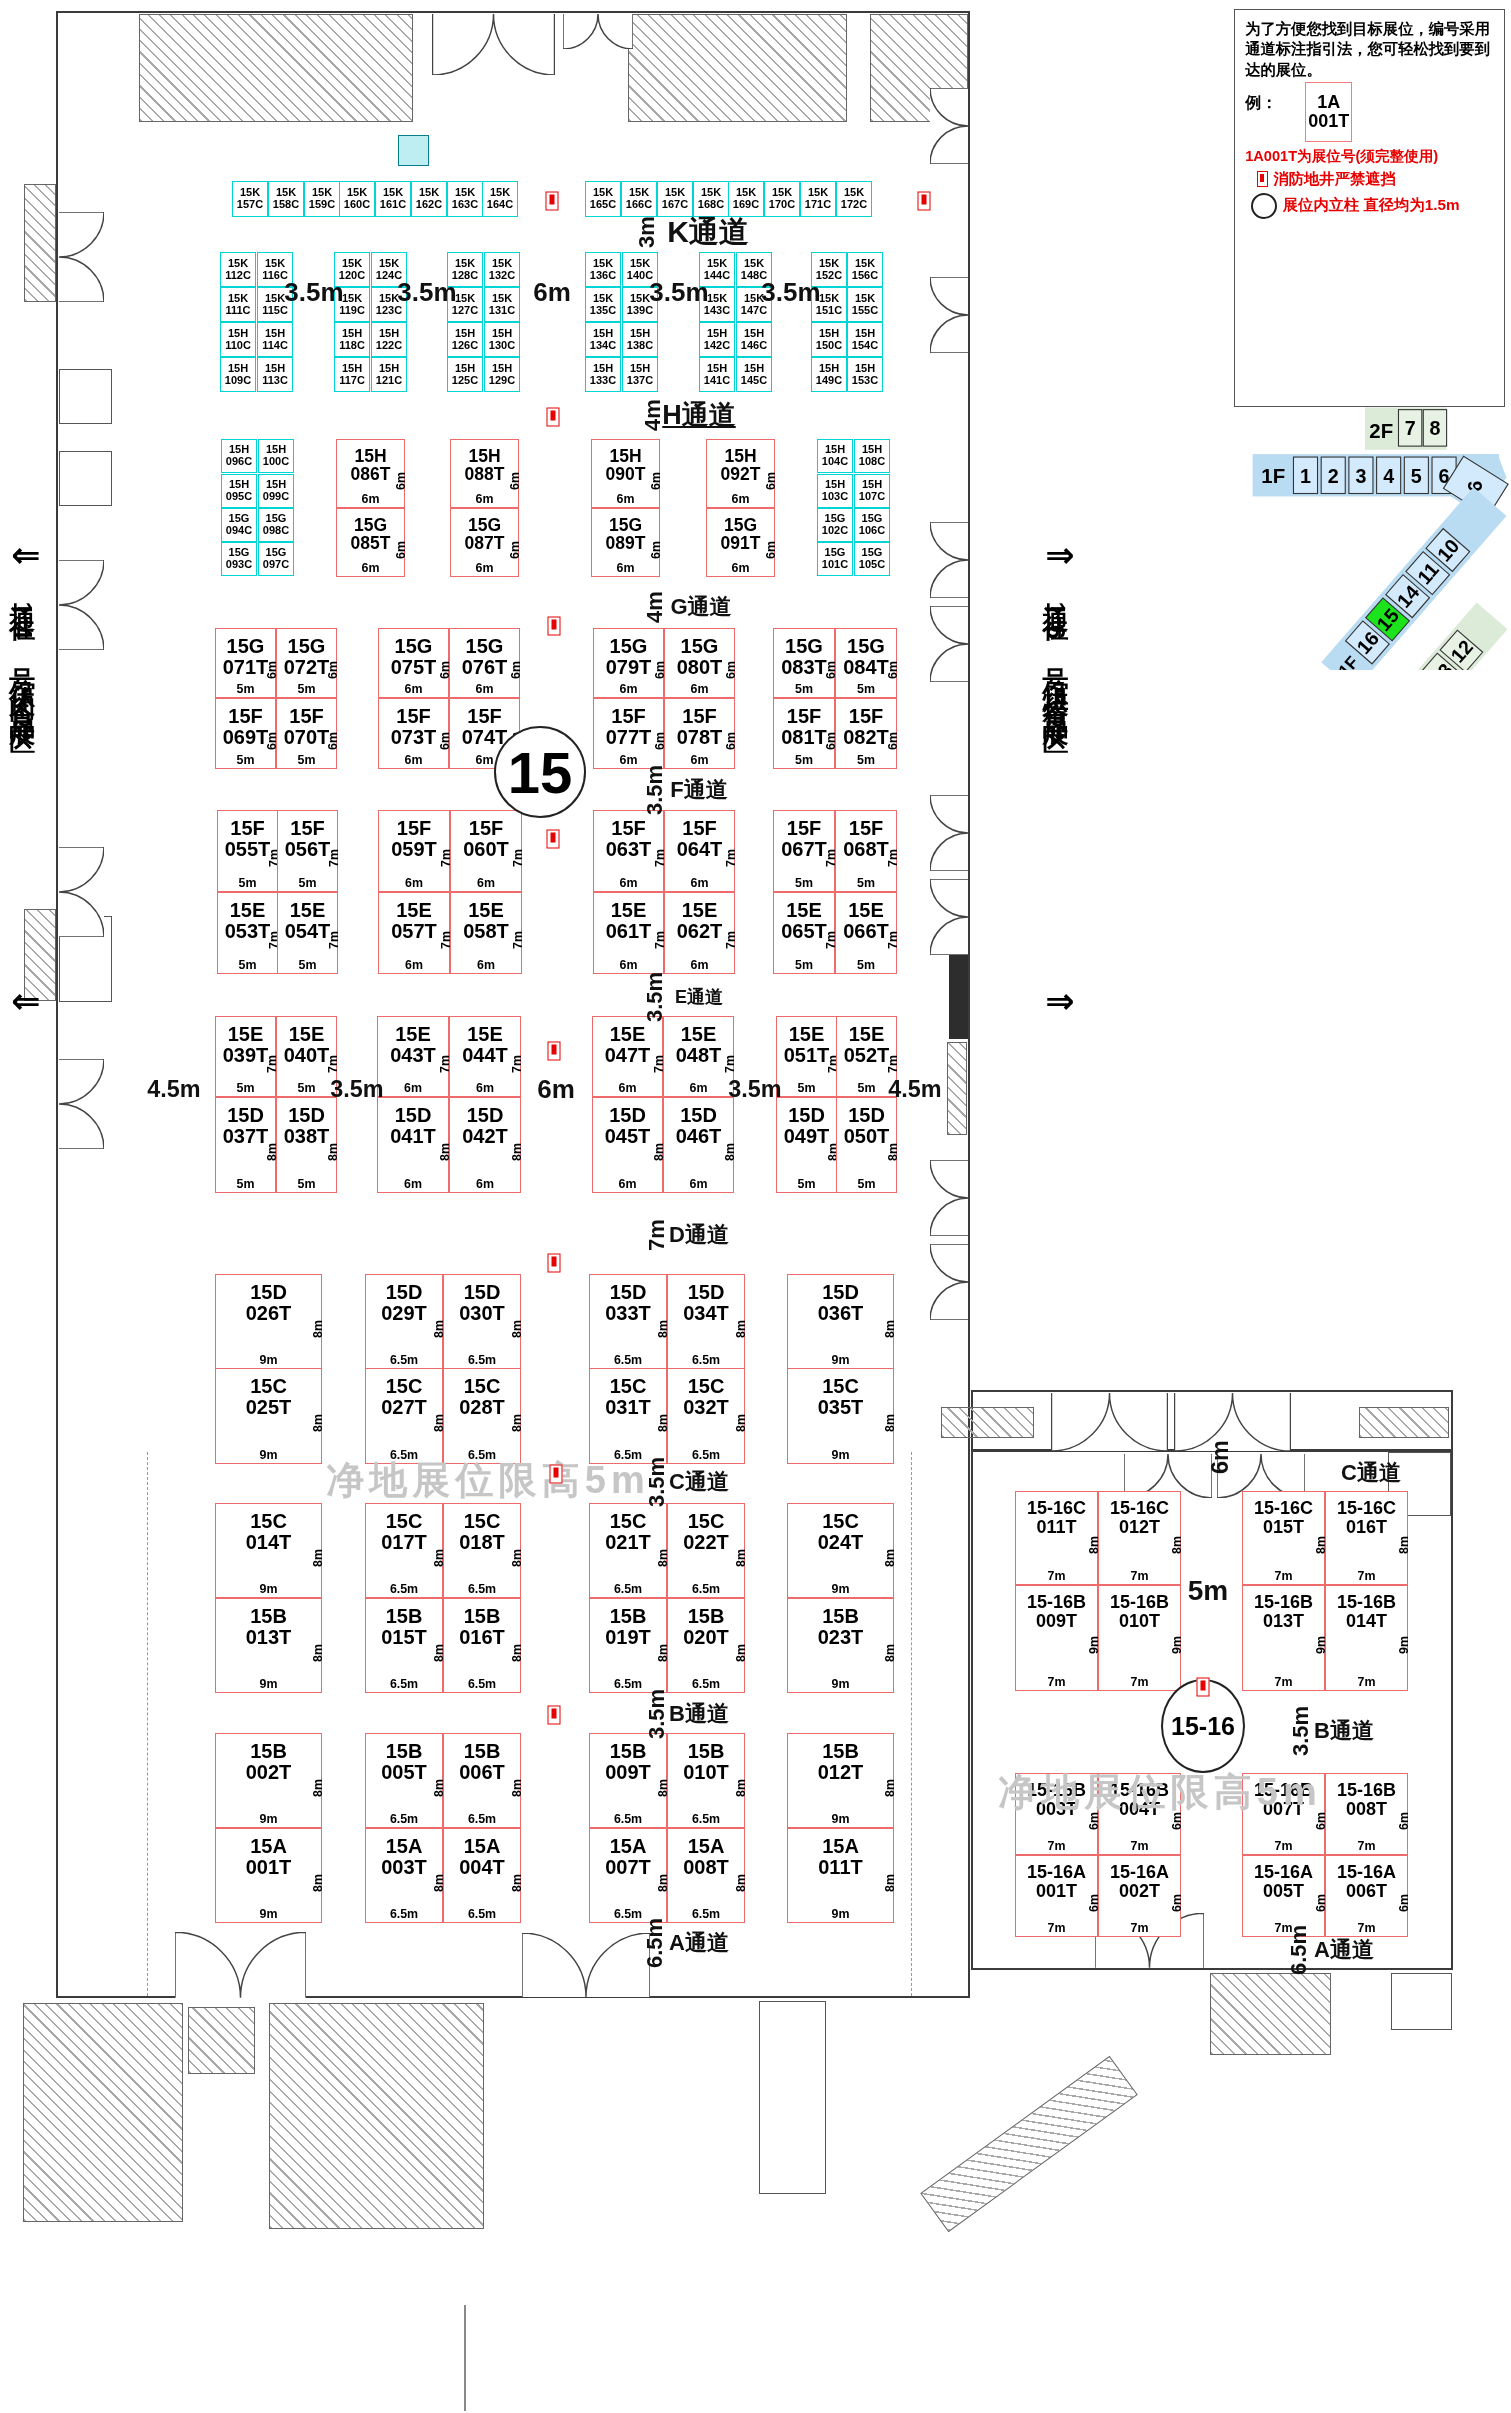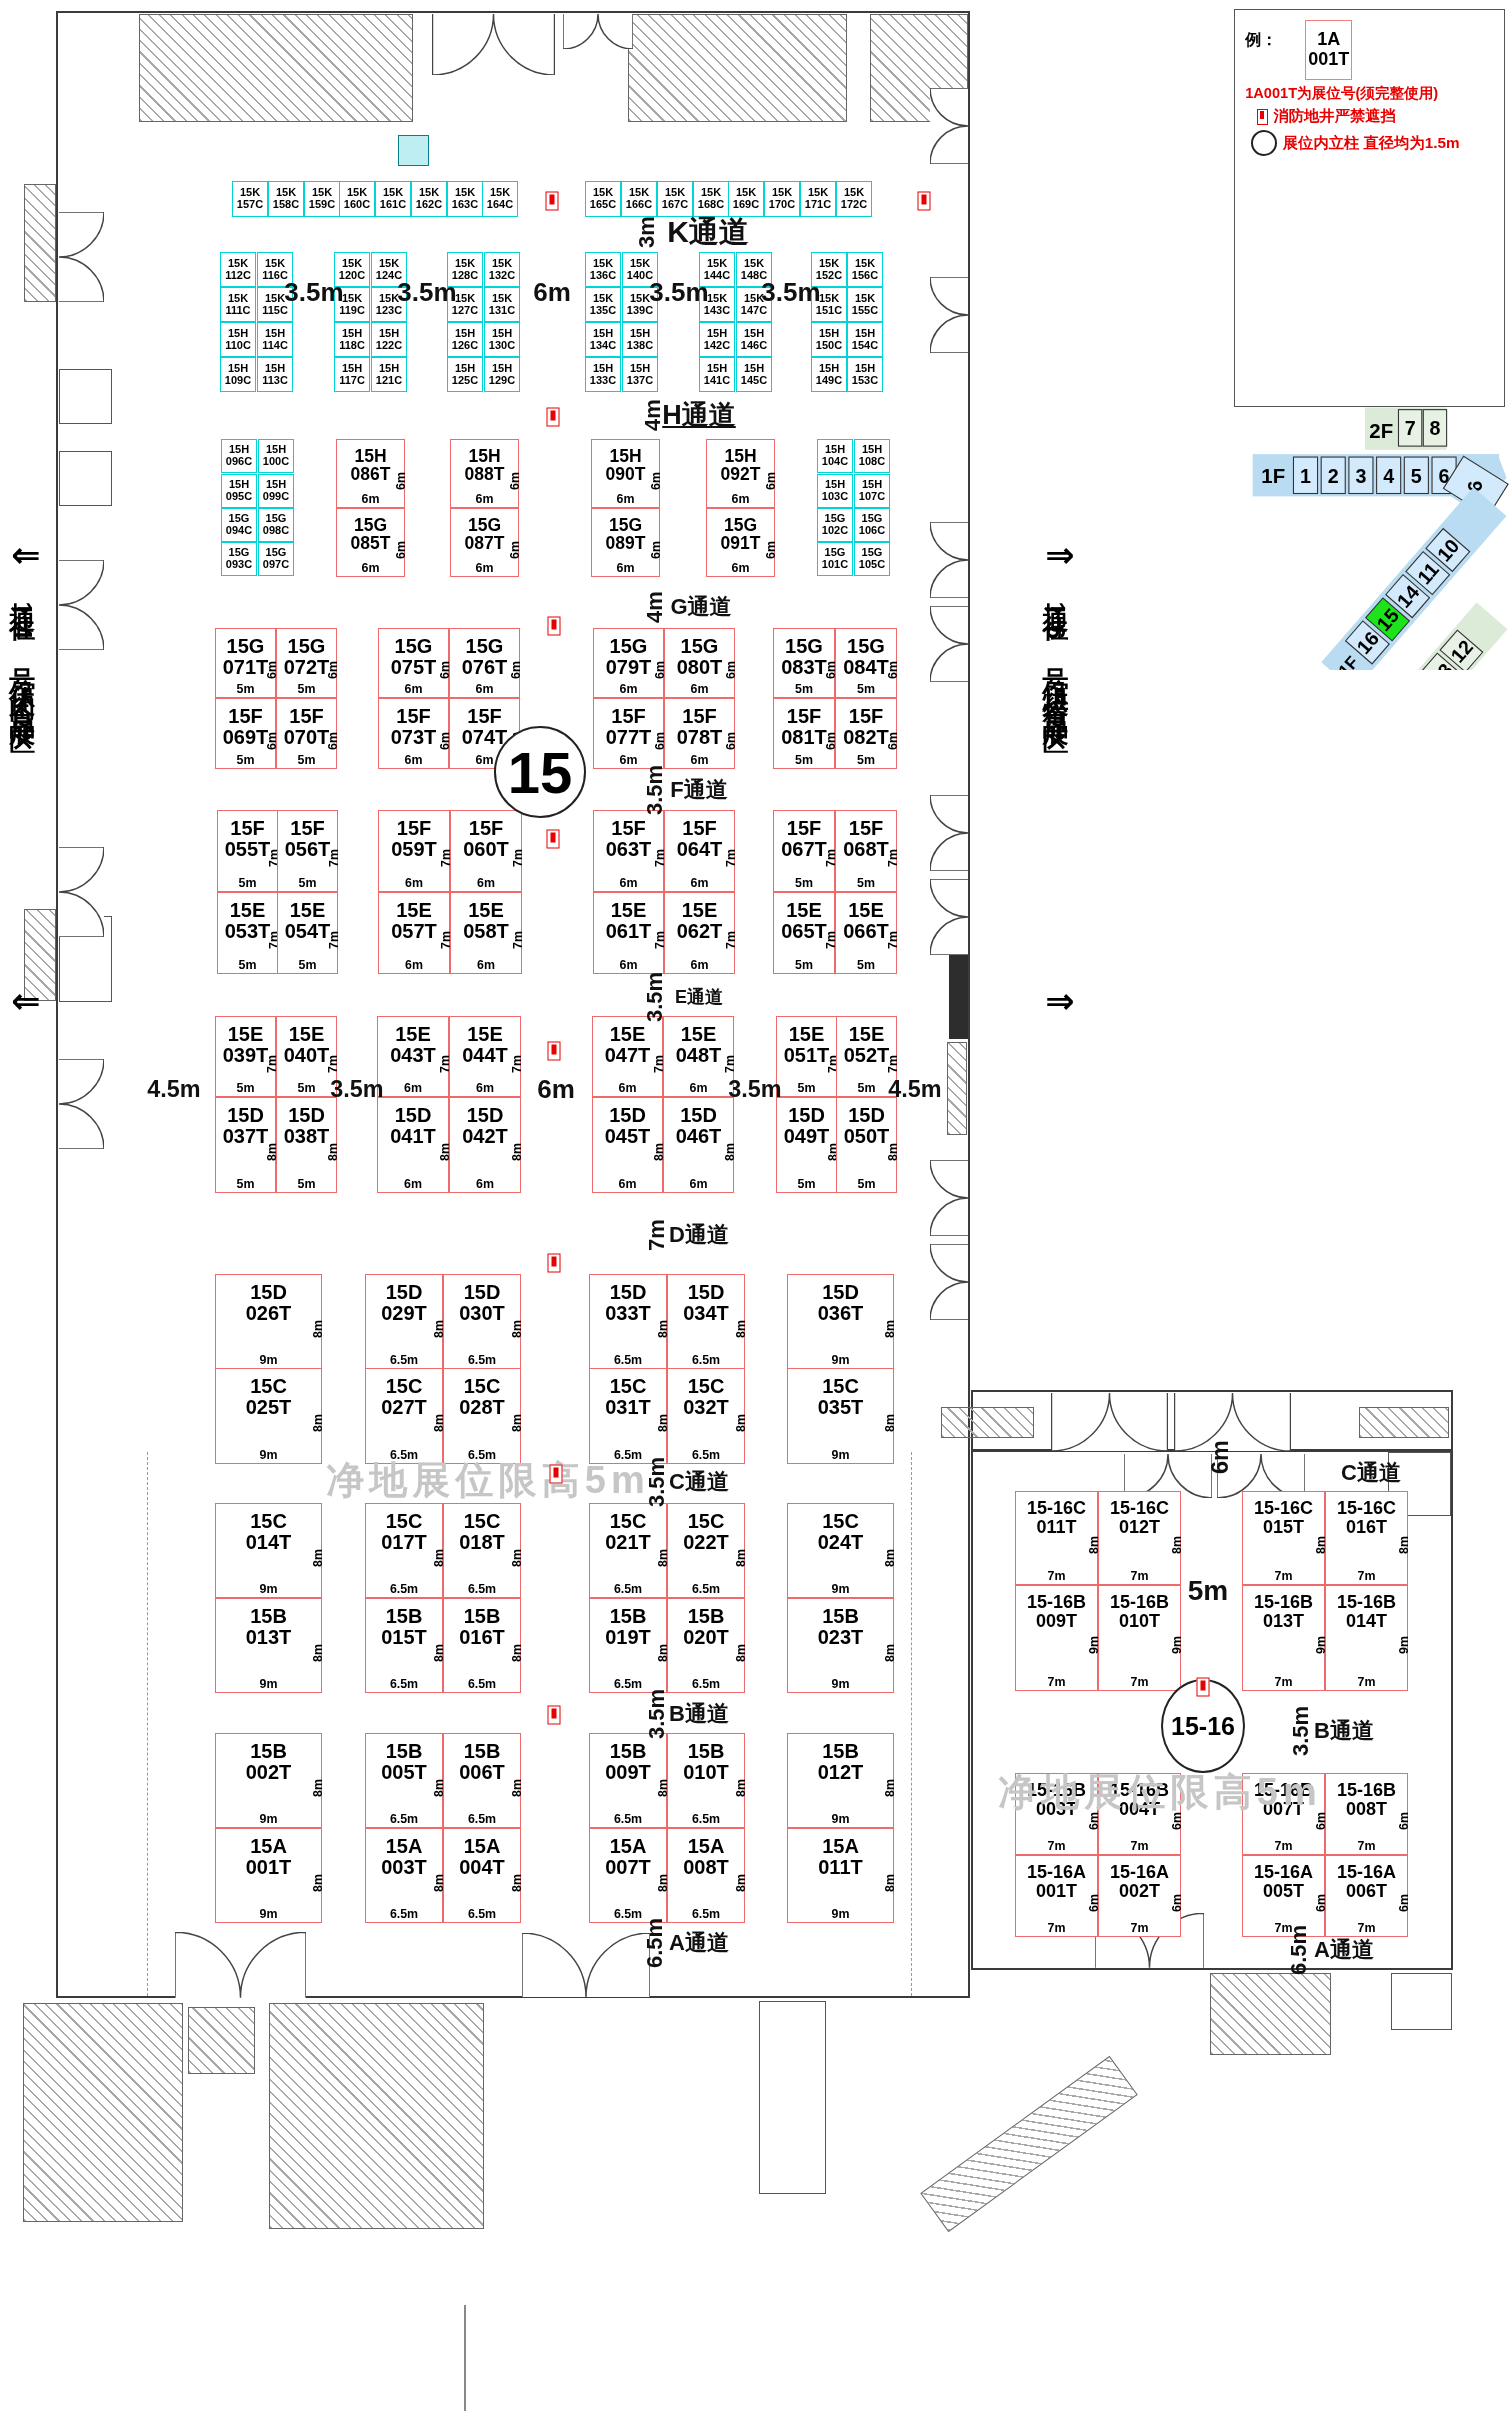--- a/index.html
+++ b/index.html
@@ -73,20 +73,21 @@
 
   <div class="arrow" style="left:26px;top:555px;">⇐</div>
   <div class="vtext" style="left:5.8px;top:584px;height:394px;">通往14号馆休闲食品展区</div>
   <div class="arrow" style="left:26px;top:1001px;">⇐</div>
 
   <div class="arrow" style="left:1060px;top:555px;">⇒</div>
   <div class="vtext" style="left:1039px;top:584px;height:394px;">通往16号馆烘焙食品展区</div>
   <div class="arrow" style="left:1060px;top:1001px;">⇒</div>
 
   <div class="legend">
+    <div class="lg-intro">为了方便您找到目标展位，编号采用通道标注指引法，您可轻松找到要到达的展位。</div>
     <div class="lg-ex">
       <span class="cap">例：</span>
       <span class="lg-sample">
         <span>1A</span>
         <span>001T</span>
       </span>
     </div>
     <div class="lg-head">1A001T为展位号(须完整使用)</div>
     <div class="lg-note">
       <span class="lg-fire">

